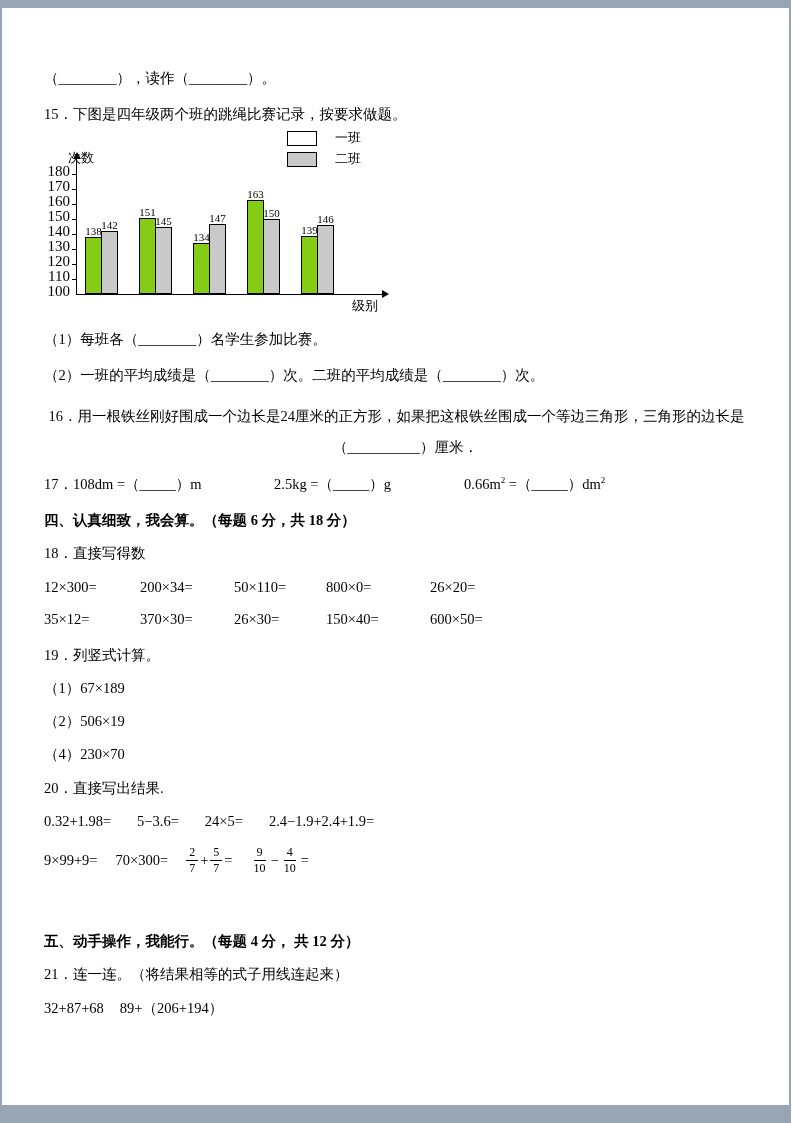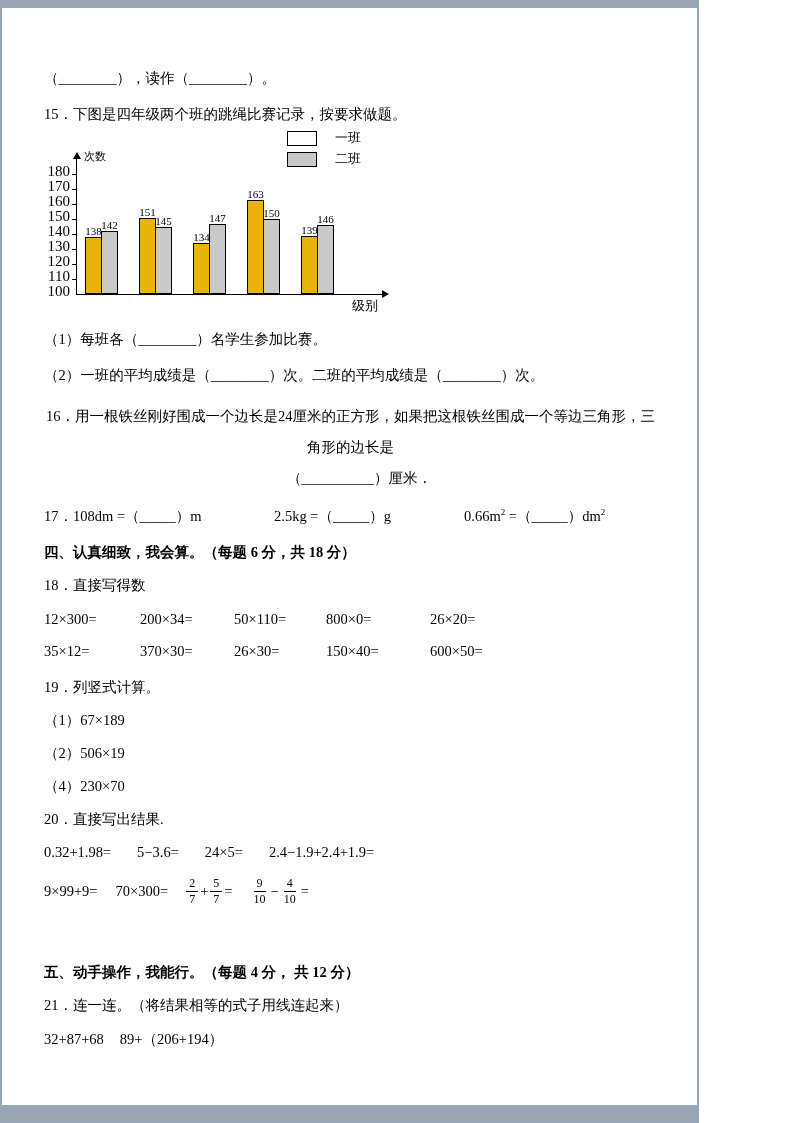--- a/index.html
+++ b/index.html
@@ -1,18 +1,18 @@
 <!DOCTYPE html>
 <html><head>
 <meta charset="utf-8">
 <style>
   * { box-sizing: border-box; }
   html,body { margin:0; padding:0; }
   body { font-family:"Liberation Serif","DejaVu Serif",serif; }
-  .viewport { width:699px; height:1123px; position:relative; background:#97a5b4; overflow:hidden; }
+  .viewport { width:791px; height:1123px; position:relative; background:#97a5b4; overflow:hidden; }
   .page { position:absolute; top:8px; left:2px; right:2px; bottom:18px; background:#ffffff; }
   .content { padding:60px 40px 0 42px; font-size:14.5px; color:#000; }
   .content p { margin:0 0 14px; line-height:1.45; }
   .intro { margin-bottom:15px !important; }
   .q15-label { margin-bottom:4px !important; }
   .sub { margin-bottom:15px !important; }
   .sub3 { margin-bottom:13px !important; }
   .q16 { margin-bottom:12px !important; line-height:2.15 !important;text-align:center; }
   .q16-line2 { padding-left:18px; }
   .section-title { font-weight:bold; margin-bottom:12px !important; }
@@ -35,36 +35,36 @@
   .fden { padding:0 3px; }
 
   
   .chart-wrap { position:relative; height:188px; margin:4px 0 12px; }
   .legend { position:absolute; left:243px; top:0; display:flex; flex-direction:column; gap:3px; }
   .legend-item { display:flex; align-items:center; gap:18px; }
   .legend-box { width:30px; height:15px; border:1px solid #000; display:inline-block; }
   .box-a { background:#ffffff; }
   .box-b { background:#c9c9c9; }
   .legend-label { font-size:13px; }
-  .ylabel { position:absolute; left:40px; top:20px; font-size:11px; }
+  .ylabel { position:absolute; left:24px; top:20px; font-size:13px; }
   .plot { position:absolute; left:32px; top:46px; width:272px; height:120px;
           border-left:1px solid #000; border-bottom:1px solid #000;
           display:flex; align-items:flex-end; gap:21px; padding-left:8px; }
   .plot::before { content:""; position:absolute; left:-1px; top:-16px; height:16px; border-left:1px solid #000; }
   .plot::after  { content:""; position:absolute; right:-34px; bottom:-1px; width:34px; border-bottom:1px solid #000; }
   .yarrow { position:absolute; left:-4px; top:-23px; width:0; height:0;
             border-left:4px solid transparent; border-right:4px solid transparent; border-bottom:7px solid #000; }
   .xarrow { position:absolute; right:-41px; bottom:-4px; width:0; height:0;
             border-top:4px solid transparent; border-bottom:4px solid transparent; border-left:7px solid #000; }
   .xlabel { position:absolute; right:-30px; bottom:-21px; font-size:13px; }
   .ytick-labels { position:absolute; left:-33px; top:0; width:28px; height:100%; }
   .ytick-label { position:absolute; right:2px; width:100%; text-align:right; font-size:15px; line-height:1; }
   .ytick-mark { position:absolute; left:-5px; width:5px; height:0; border-top:1px solid #000; }
   .bar-group { display:flex; align-items:flex-end; position:relative; }
-  .bar { position:relative; width:17px; border:1px solid #000; background:#eab308; }
+  .bar { position:relative; width:17px; border:1px solid #000; background:#84cc16; }
   .bar-b { background:#c9c9c9; margin-left:-1px; }
   .bar-value { position:absolute; bottom:100%; left:50%; transform:translateX(-50%);
                font-size:11px; line-height:1.15; white-space:nowrap; }
 </style>
 </head>
 <body>
 
 <div class="viewport">
   <div class="page">
     <div class="content">

